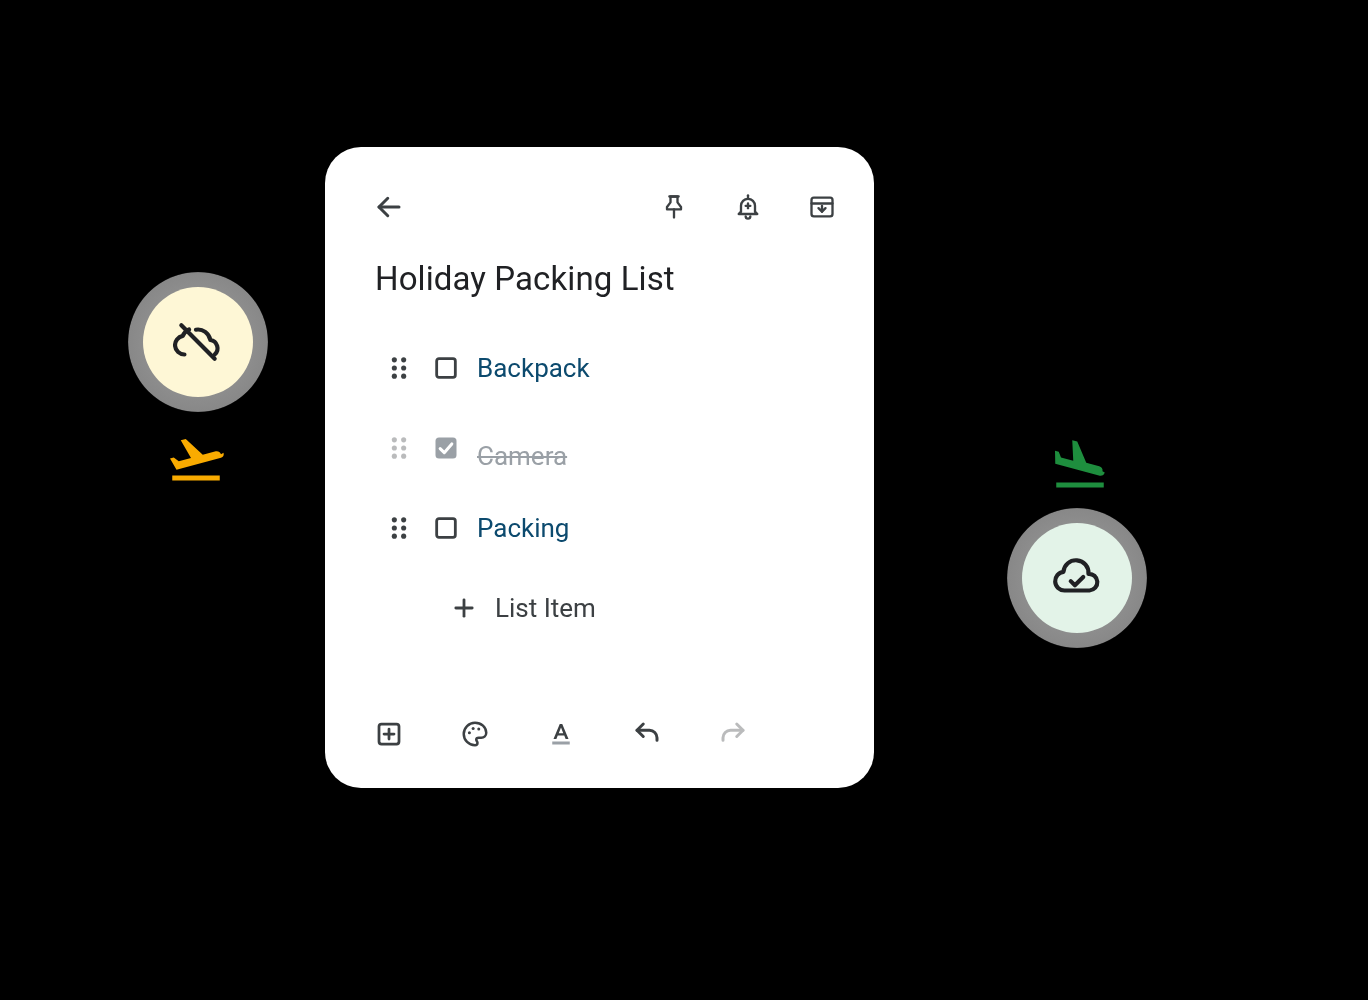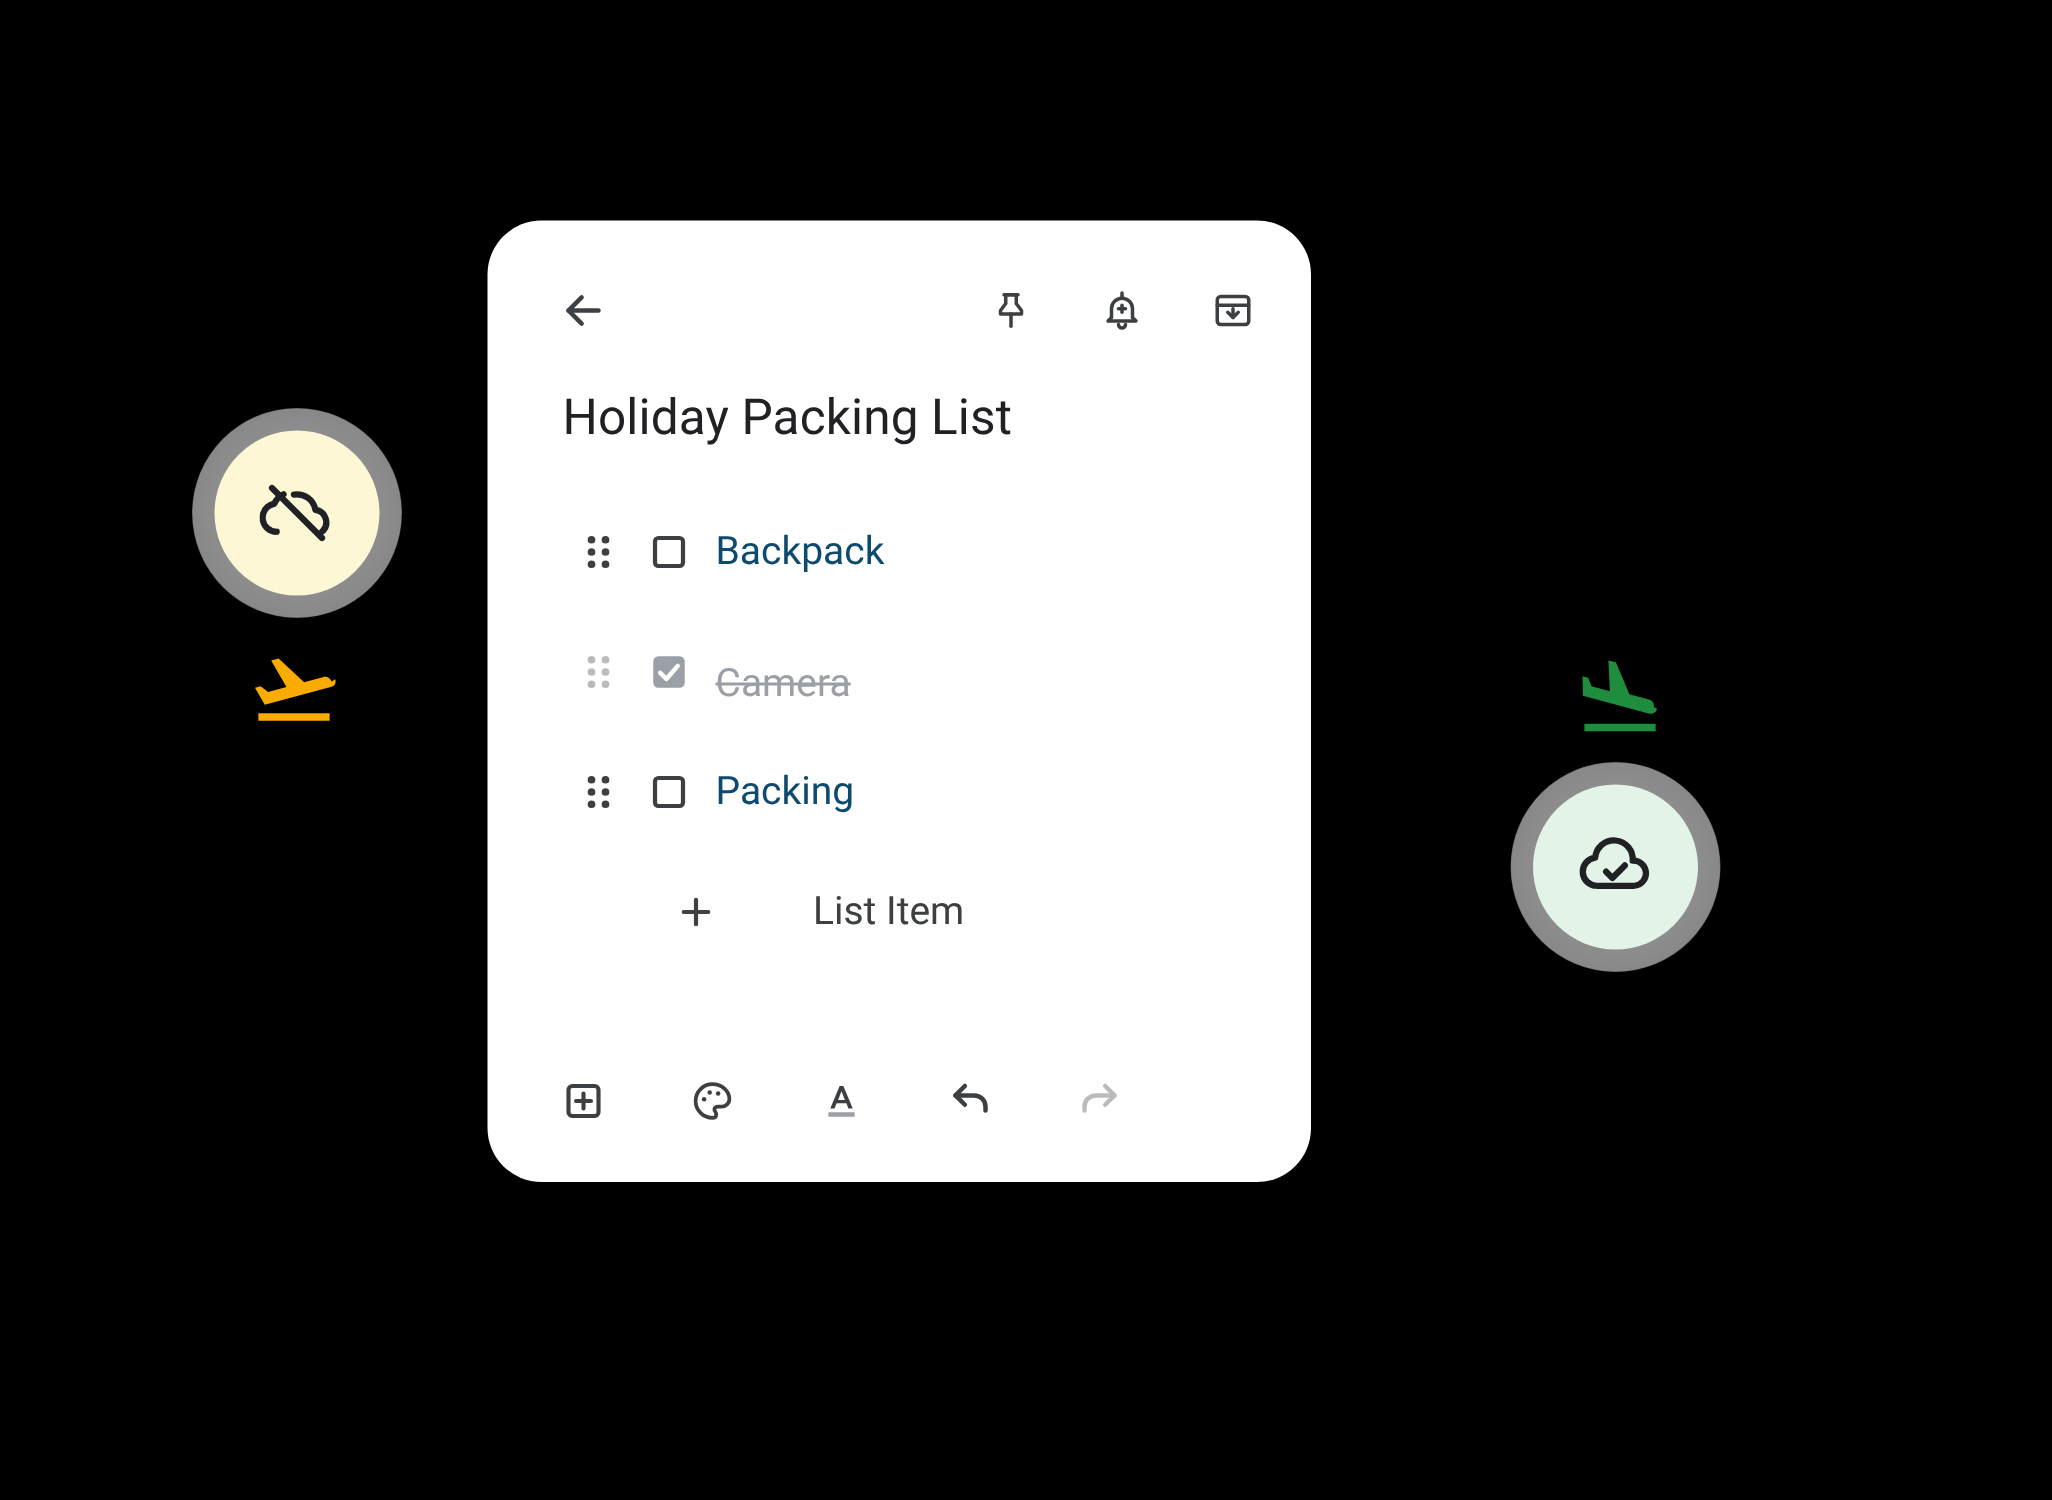--- a/index.html
+++ b/index.html
@@ -73,21 +73,21 @@
     text-decoration: line-through;
     margin-top: 16px;
   }
   .add-row {
     display: flex;
     align-items: center;
     height: 80px;
     padding-left: 50px;
   }
   .add-row .plus { width: 62px; display:flex; justify-content:center; }
-  .add-row .placeholder { font-size: 26px; color: #3c4043; margin-left: 47px; }
+  .add-row .placeholder { font-size: 26px; color: #3c4043; }
   .bottom {
     position: absolute;
     left: 40px;
     bottom: 30px;
     display: flex;
     gap: 38px;
     align-items: center;
   }
   .chip {
     position: absolute;

